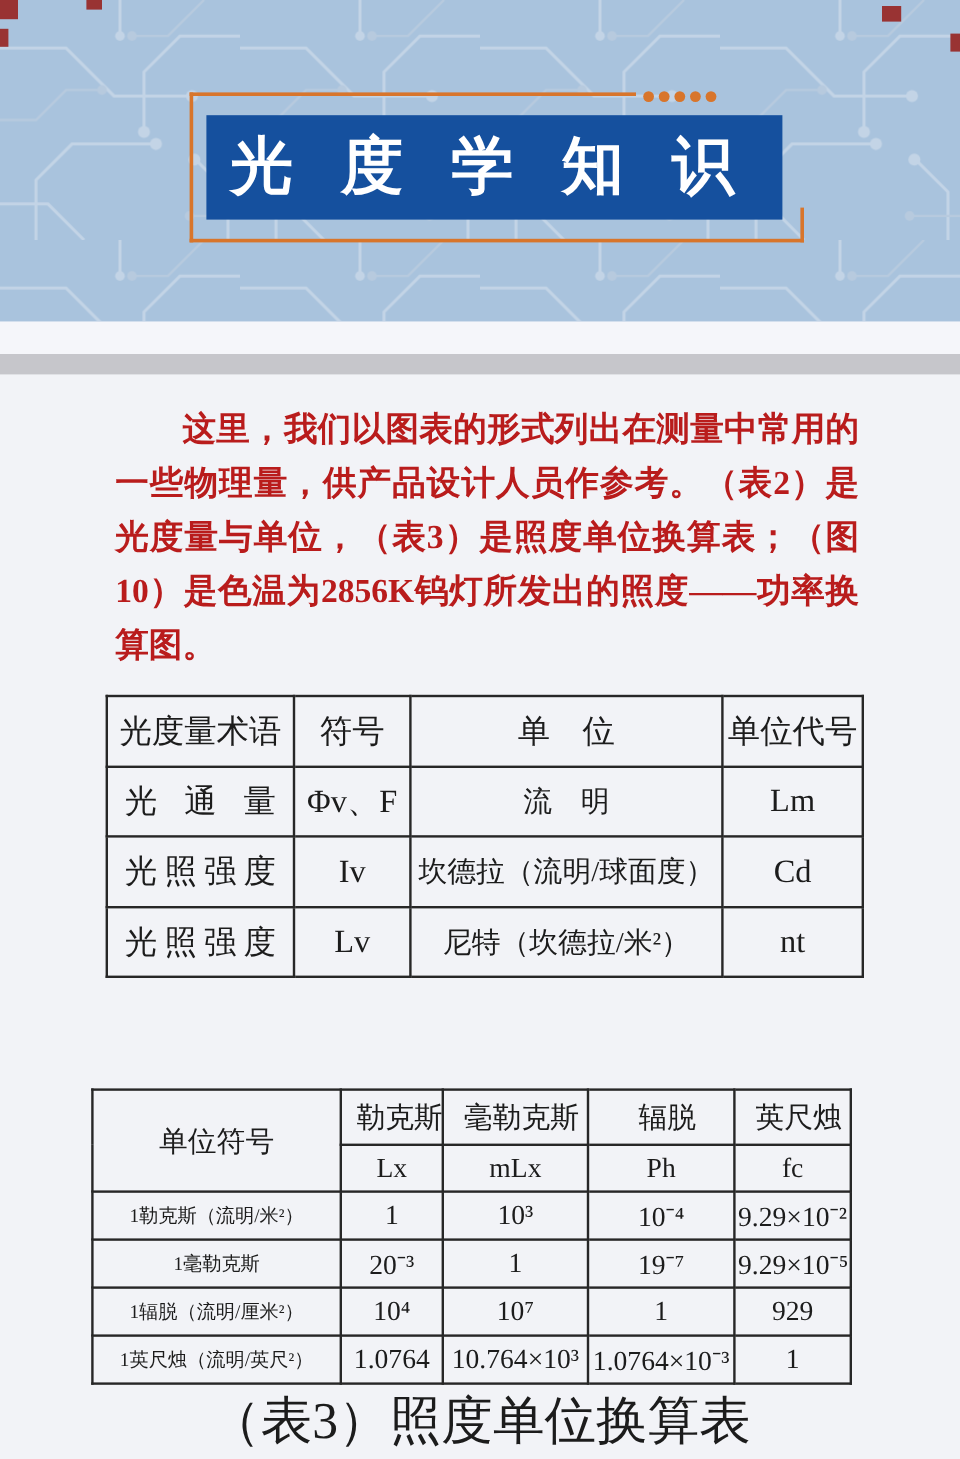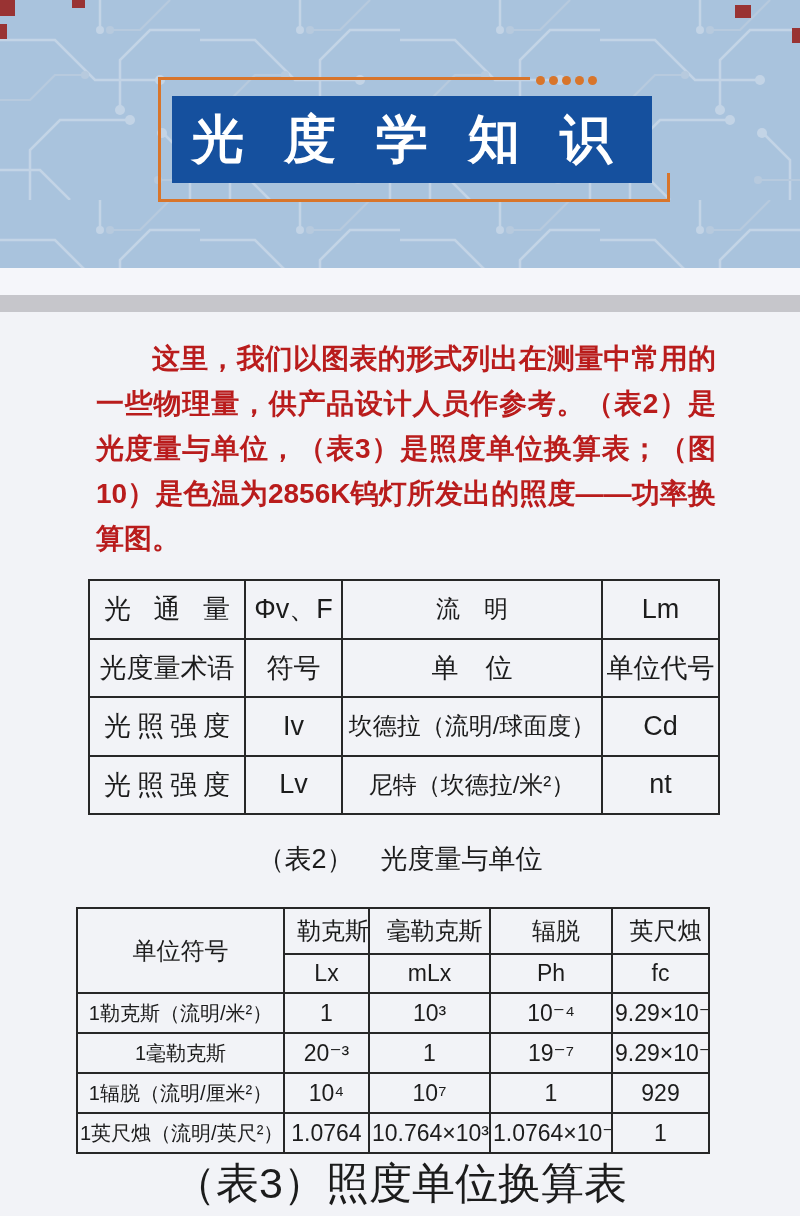--- a/index.html
+++ b/index.html
@@ -1,17 +1,17 @@
 <!DOCTYPE html>
 <html><head>
 <meta charset="utf-8">
 <style>
   html,body{margin:0;padding:0;}
   body{background:#e8e9ee;font-family:"Liberation Sans","DejaVu Sans",sans-serif;}
-  .page{position:relative;width:800px;height:1216px;margin:0 auto;background:#f2f3f7;overflow:hidden;}
+  .page{position:relative;width:800px;height:1216px;margin:0 auto;background:#f2f3f7;overflow:hidden;font-family:Liberation Serif, serif;}
 
   
   .header-banner{position:absolute;left:0;top:0;width:800px;height:268px;background:#a9c3dd;}
   .header-banner svg{position:absolute;left:0;top:0;}
   .pcb-marker{position:absolute;background:#993333;}
   .pcb-marker.m1{left:0;top:0;width:15px;height:16px;}
   .pcb-marker.m2{left:72px;top:0;width:13px;height:8px;}
   .pcb-marker.m3{left:0;top:24px;width:7px;height:15px;}
   .pcb-marker.m4{left:735px;top:5px;width:16px;height:13px;}
   .pcb-marker.m5{left:792px;top:28px;width:8px;height:15px;}
@@ -47,21 +47,21 @@
   .spread{display:block;width:100%;box-sizing:border-box;padding:0 12px;text-align:justify;text-align-last:justify;}
 
   .table-caption{position:absolute;left:0;width:800px;text-align:center;color:#1c1c1c;margin:0;}
   .caption2{top:841px;font-size:27px;}
   .caption3{top:1155px;font-size:43px;}
 
   .table3{left:76px;top:907px;width:632px;height:233px;font-size:23px;}
   .table3 td.cn-head{height:44px;font-size:24px;padding-left:12px;}
   .table3 td.sym-head{height:37px;}
   .table3 td.data{height:38px;}
-  .table3 td.rowlabel{font-size:20px;}
+  .table3 td.rowlabel{font-size:16px;}
   .table3 td.corner{font-size:24px;}
 </style>
 </head>
 <body>
 
 <div class="page">
 
   <div class="header-banner">
     <svg width="800" height="268" xmlns="http://www.w3.org/2000/svg">
       <defs>
@@ -125,52 +125,51 @@
 
   <table class="table2">
     <colgroup>
         <col style="width:156px">
         <col style="width:97px">
         <col style="width:260px">
         <col style="width:117px">
       </colgroup>
     <tbody>
       <tr>
+        <td>光度量术语</td>
+        <td>符号</td>
+        <td>单　位</td>
+        <td>单位代号</td>
+      </tr>
+      <tr>
         <td>
             <span class="spread">光通量</span>
           </td>
         <td>Φv、F</td>
         <td class="unit">流　明</td>
         <td>Lm</td>
       </tr>
       <tr>
-        <td>光度量术语</td>
-        <td>符号</td>
-        <td>单　位</td>
-        <td>单位代号</td>
-      </tr>
-      <tr>
         <td>
             <span class="spread">光照强度</span>
           </td>
         <td>Iv</td>
         <td class="unit">坎德拉（流明/球面度）</td>
         <td>Cd</td>
       </tr>
       <tr>
         <td>
             <span class="spread">光照强度</span>
           </td>
         <td>Lv</td>
         <td class="unit">尼特（坎德拉/米²）</td>
         <td>nt</td>
       </tr>
     </tbody>
   </table>
-  <p class="table-caption caption2">（表2）　光度量与单位</p>
 
   <table class="table3">
     <colgroup>
         <col style="width:207px">
         <col style="width:85px">
         <col style="width:121px">
         <col style="width:122px">
         <col style="width:97px">
       </colgroup>
     <tbody>

